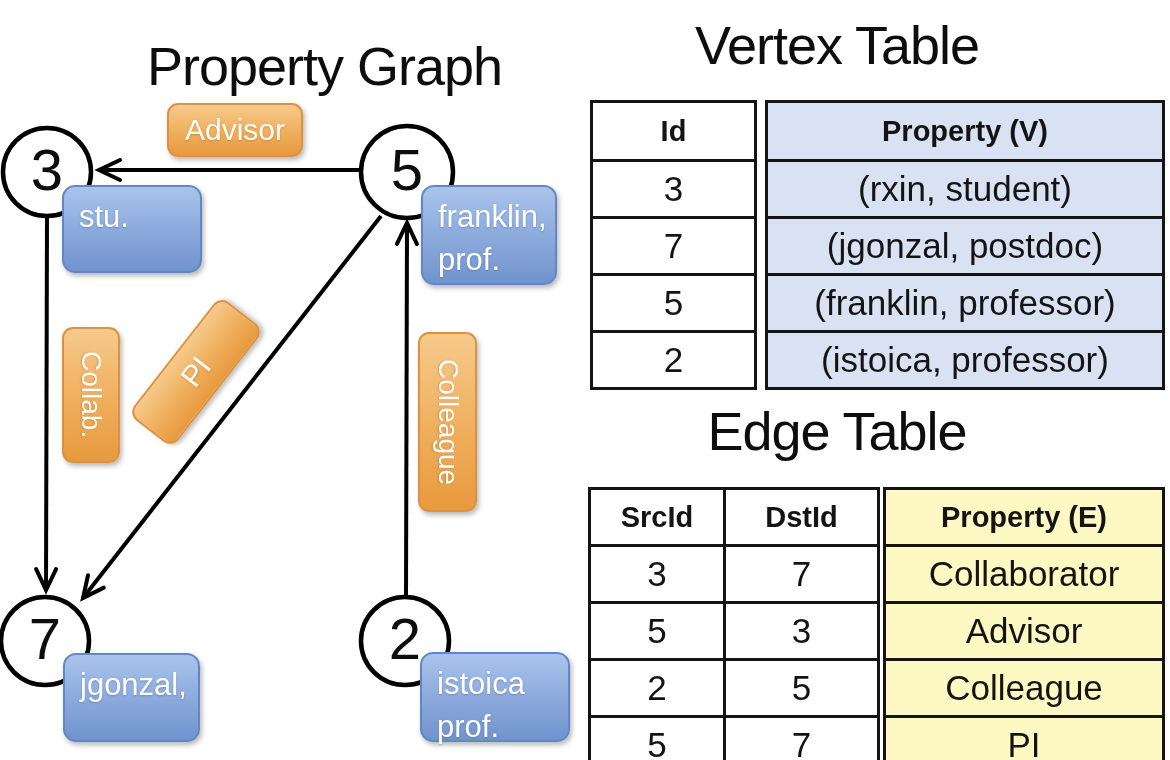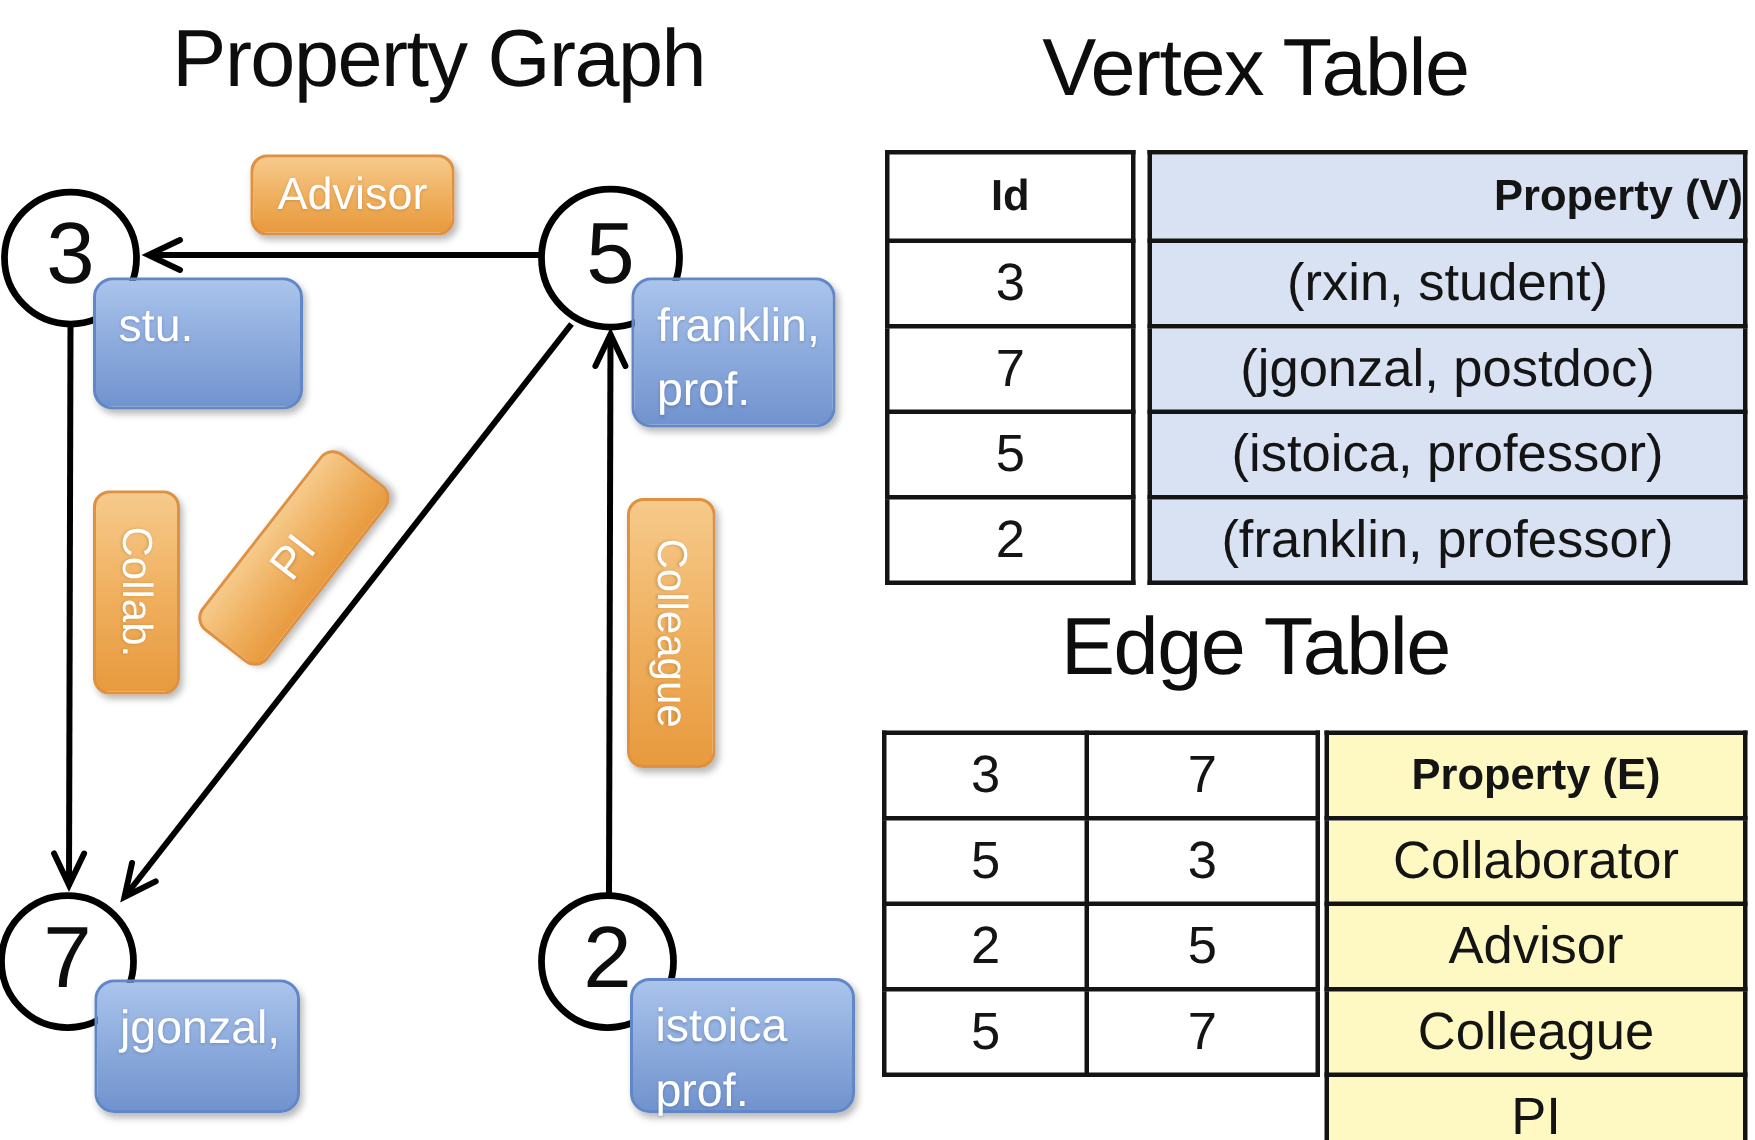--- a/index.html
+++ b/index.html
@@ -5,21 +5,21 @@
   html,body{margin:0;padding:0;background:#fff;}
   .canvas{
     position:relative;width:1170px;height:760px;background:#ffffff;overflow:hidden;
     font-family:"Liberation Sans","DejaVu Sans",sans-serif;color:#111;
   }
   svg{position:absolute;left:0;top:0;}
   .big-title{
     position:absolute;text-align:center;font-size:54px;font-weight:300;
     letter-spacing:-1px;color:#0d0d0d;white-space:nowrap;
   }
-  #pg-title{left:0;top:8px;width:585px;}
+  #pg-title{left:0;top:35px;width:585px;padding-left:32px;}
   #vt-title{left:552px;top:14px;width:570px;}
   #et-title{left:552px;top:400px;width:570px;}
 
   .node-label{
     position:absolute;transform:translate(-50%,-54%);font-size:58px;font-weight:300;
     color:#0d0d0d;line-height:1;
   }
 
   .vlabel{
     position:absolute;border-radius:13px;color:#fff;
@@ -124,43 +124,47 @@
         </tr>
     <tr>
           <td style="height:54px;">2</td>
         </tr>
   </tbody>
     </table>
 
   <table class="dtable bluefill" style="left:765px;top:100px;width:400px;">
     <tbody>
         <tr>
-          <td class="hdr" style="height:56px;text-align:right;">Property (V)</td>
+          <td class="hdr" style="height:56px;">Property (V)</td>
         </tr>
     <tr>
           <td style="height:54px;">(rxin, student)</td>
         </tr>
     <tr>
           <td style="height:54px;">(jgonzal, postdoc)</td>
         </tr>
     <tr>
+          <td style="height:54px;">(franklin, professor)</td>
+        </tr>
+    <tr>
           <td style="height:54px;">(istoica, professor)</td>
-        </tr>
-    <tr>
-          <td style="height:54px;">(franklin, professor)</td>
         </tr>
   </tbody>
     </table>
 
   <table class="dtable" style="left:588px;top:487px;width:289px;">
     <colgroup>
         <col style="width:135px;">
         <col style="width:154px;">
       </colgroup>
     <tbody>
+        <tr>
+      <td class="hdr" style="height:54px;">SrcId</td>
+      <td class="hdr">DstId</td>
+    </tr>
     <tr>
       <td style="height:54px;">3</td>
       <td>7</td>
     </tr>
     <tr>
       <td style="height:54px;">5</td>
       <td>3</td>
     </tr>
     <tr>
       <td style="height:54px;">2</td>

